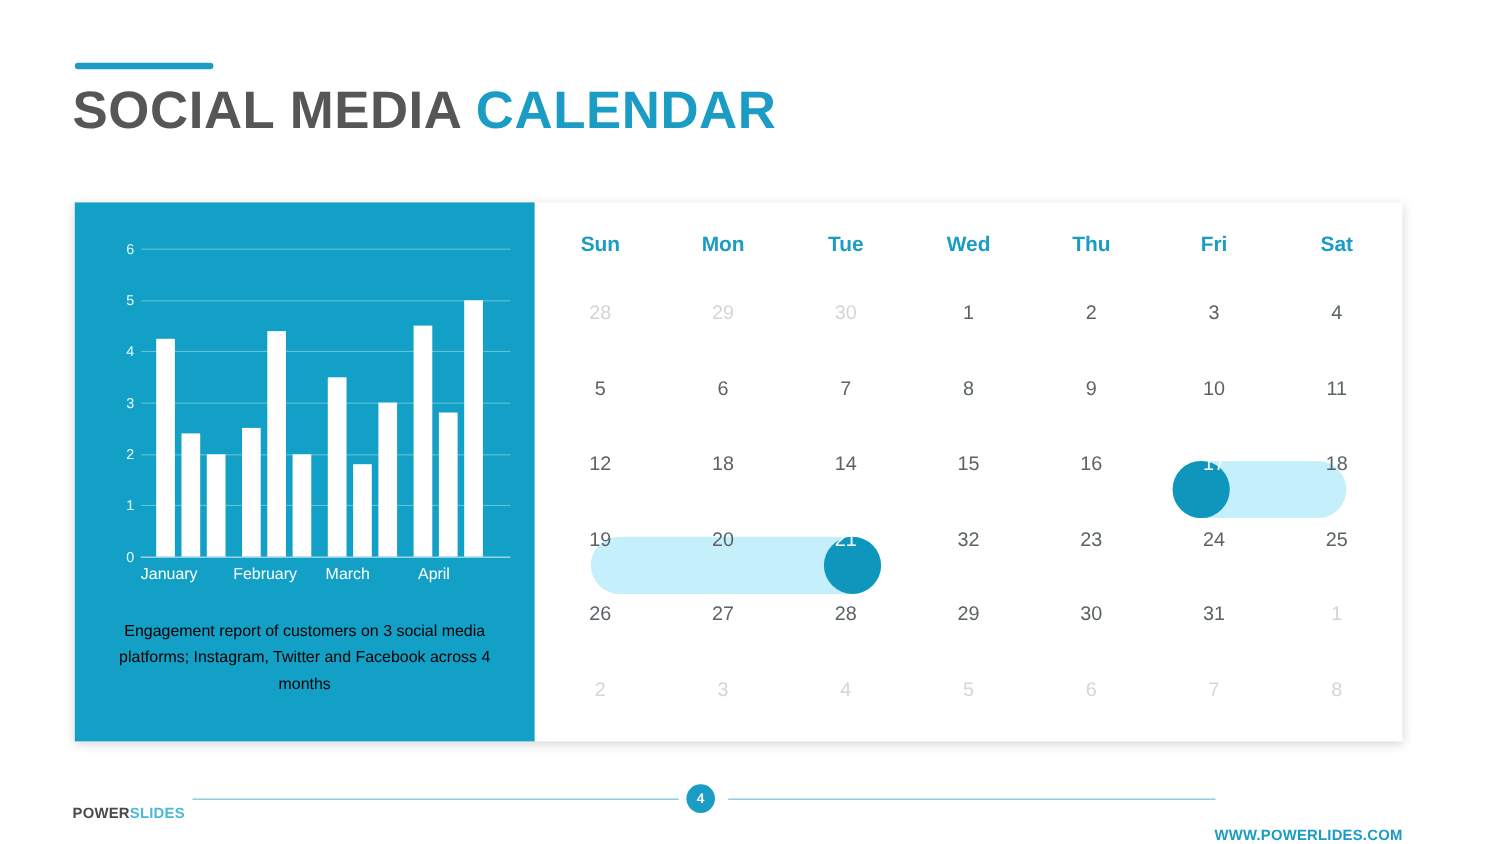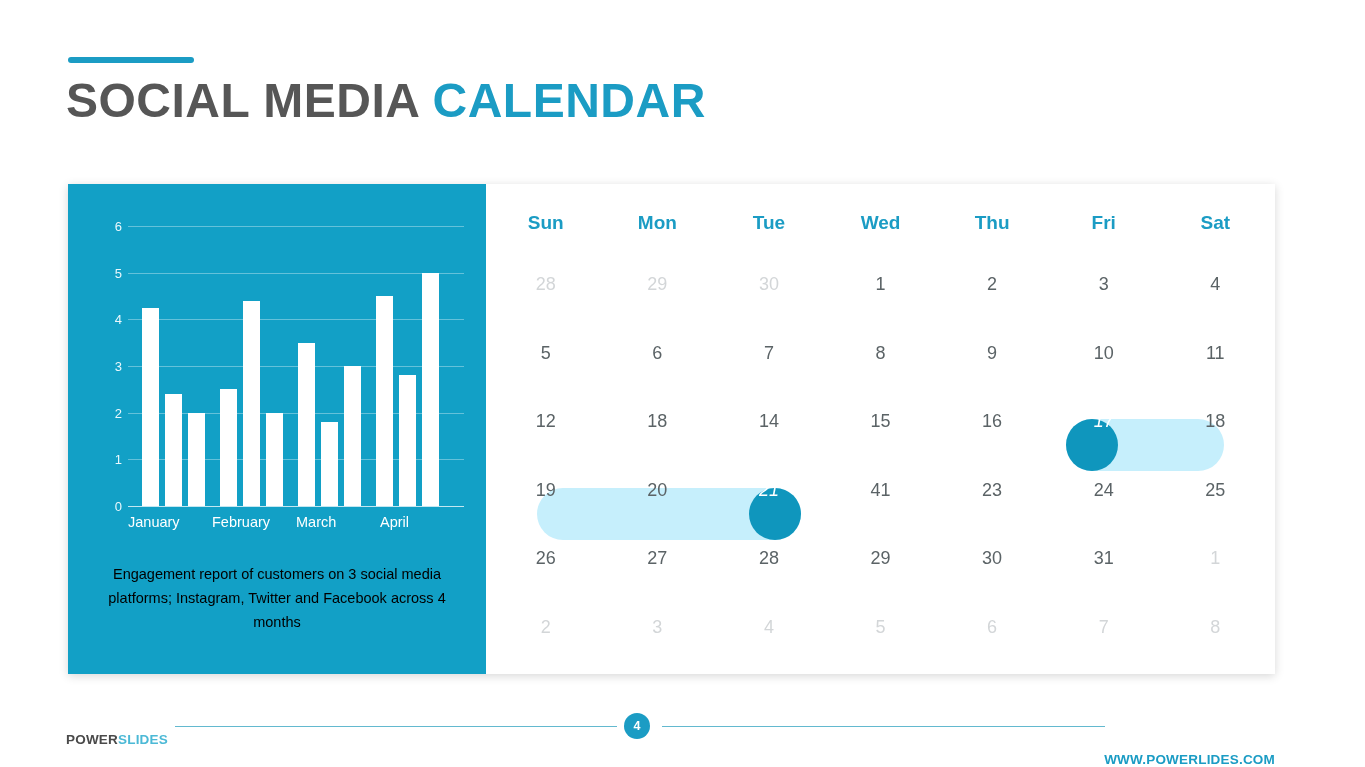--- a/index.html
+++ b/index.html
@@ -171,21 +171,20 @@
     font-family: "Liberation Sans", sans-serif;
   }
   .cal-cell.dow {
     font-size: 19px;
     font-weight: bold;
     color: #1b9cc4;
   }
   .cal-cell.muted { color: #d3d6d8; }
   .cal-cell.selected {
     color: #ffffff;
-    font-style: italic;
   }
   .cal-cell.in-range { color: #5b6366; }
 
   
   .range-pill {
     position: absolute;
     top: 50%;
     transform: translateY(-50%);
     height: 52px;
     border-radius: 26px;
@@ -363,21 +362,21 @@
           <div class="cal-cell">16</div>
           <div class="cal-cell selected">17</div>
           <div class="cal-cell in-range">18</div>
         </div>
         <div class="cal-row">
           <div class="range-pill" style="left: 26.9286px; width: 263.714px;"></div>
           <div class="day-circle" style="left: 264.643px;"></div>
           <div class="cal-cell in-range">19</div>
           <div class="cal-cell in-range">20</div>
           <div class="cal-cell selected">21</div>
-          <div class="cal-cell">41</div>
+          <div class="cal-cell">32</div>
           <div class="cal-cell">23</div>
           <div class="cal-cell">24</div>
           <div class="cal-cell">25</div>
         </div>
         <div class="cal-row">
           <div class="cal-cell">26</div>
           <div class="cal-cell">27</div>
           <div class="cal-cell">28</div>
           <div class="cal-cell">29</div>
           <div class="cal-cell">30</div>

